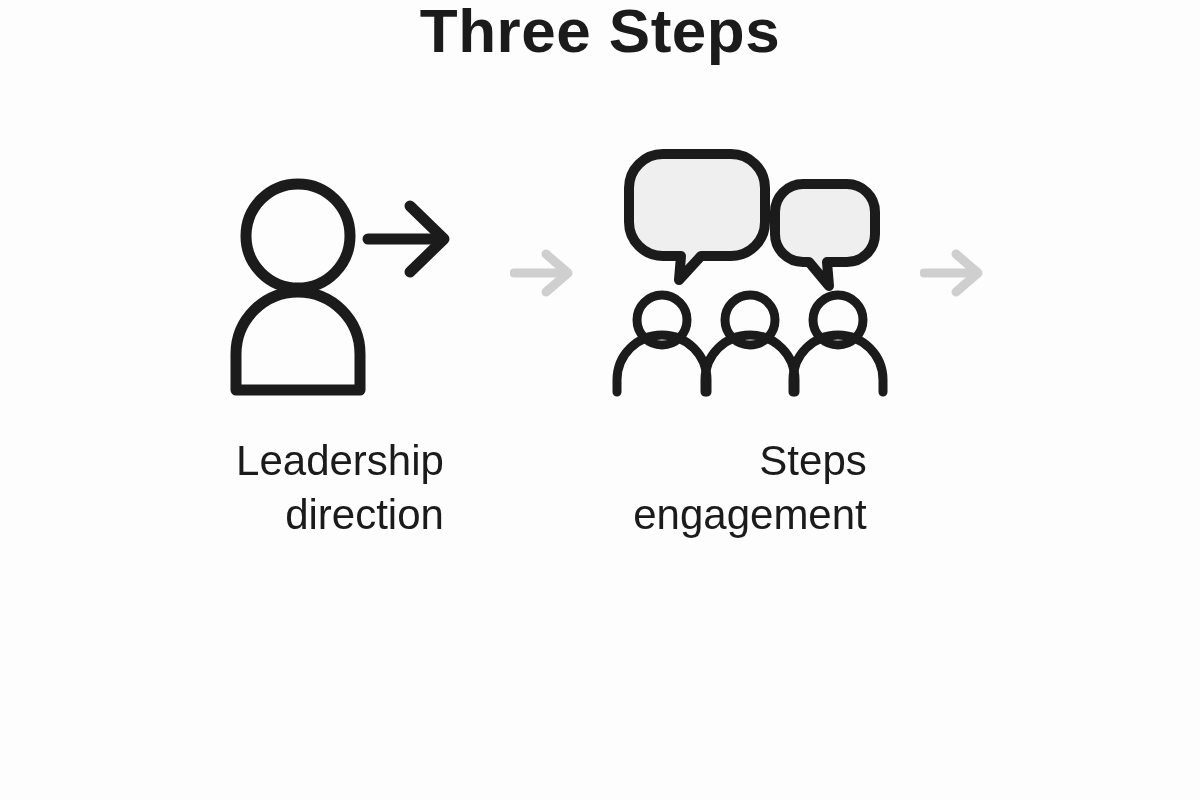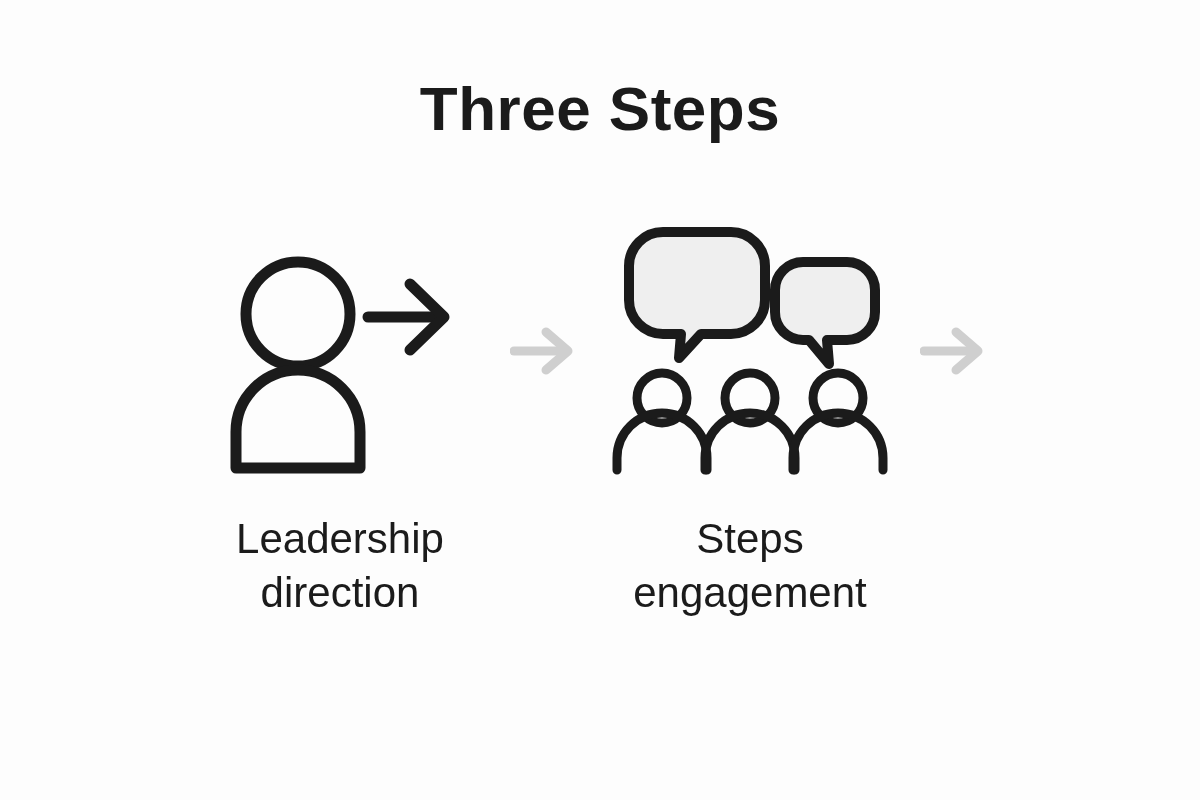--- a/index.html
+++ b/index.html
@@ -22,21 +22,20 @@
     height: 800px;
     background: #fdfdfd;
     display: flex;
     flex-direction: column;
     align-items: center;
   }
 
   
   .title {
     margin: 0;
-    padding-top: 78px;
     font-size: 62px;
     font-weight: 700;
     letter-spacing: 0.5px;
     color: #1b1b1b;
     text-align: center;
     line-height: 1;
   }
 
   
   .steps-row {
@@ -62,21 +61,21 @@
     align-items: flex-end;
     justify-content: center;
   }
 
   .step-label {
     margin-top: 36px;
     font-size: 42px;
     font-weight: 400;
     line-height: 1.28;
     color: #1b1b1b;
-    text-align: center;
+    text-align: right;
     white-space: pre-line;
   }
 
   
   .connector {
     width: 110px;
     height: 250px;
     display: flex;
     align-items: center;
     justify-content: center;

